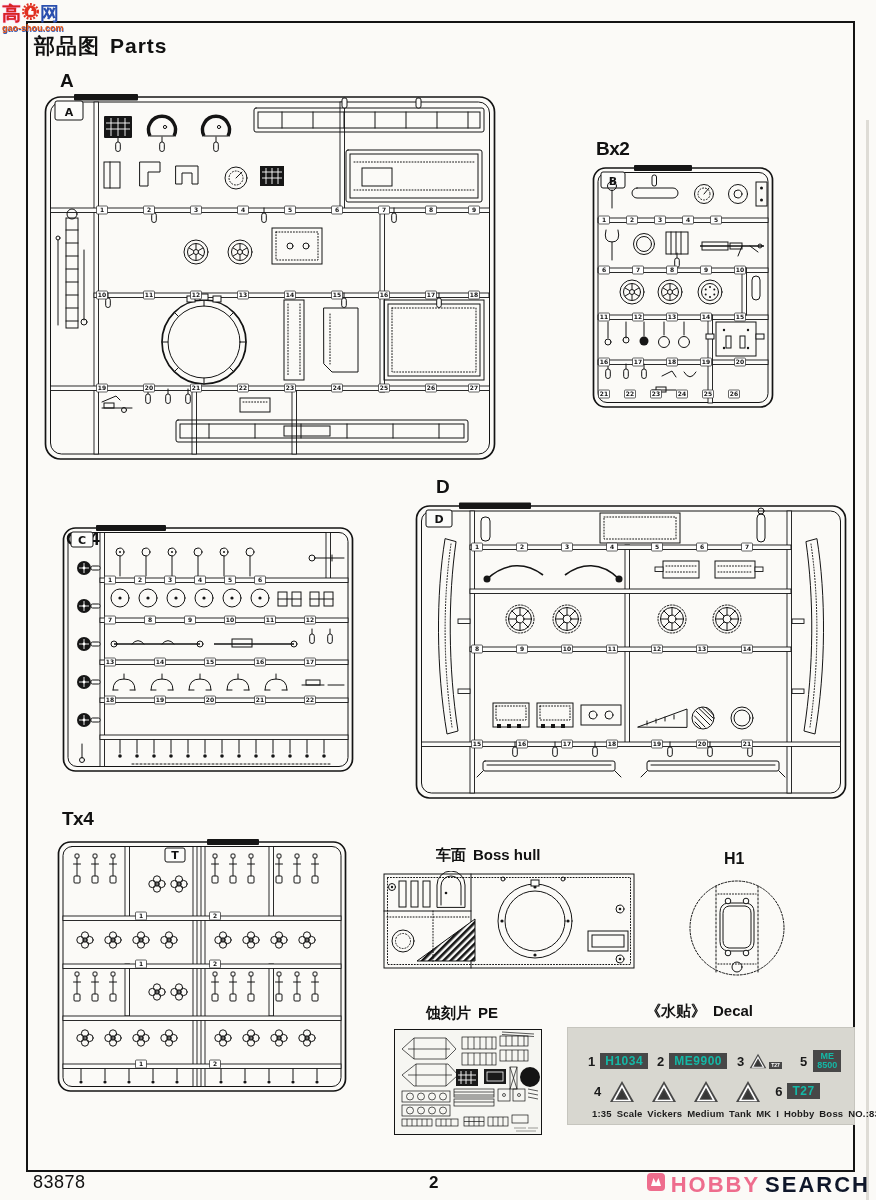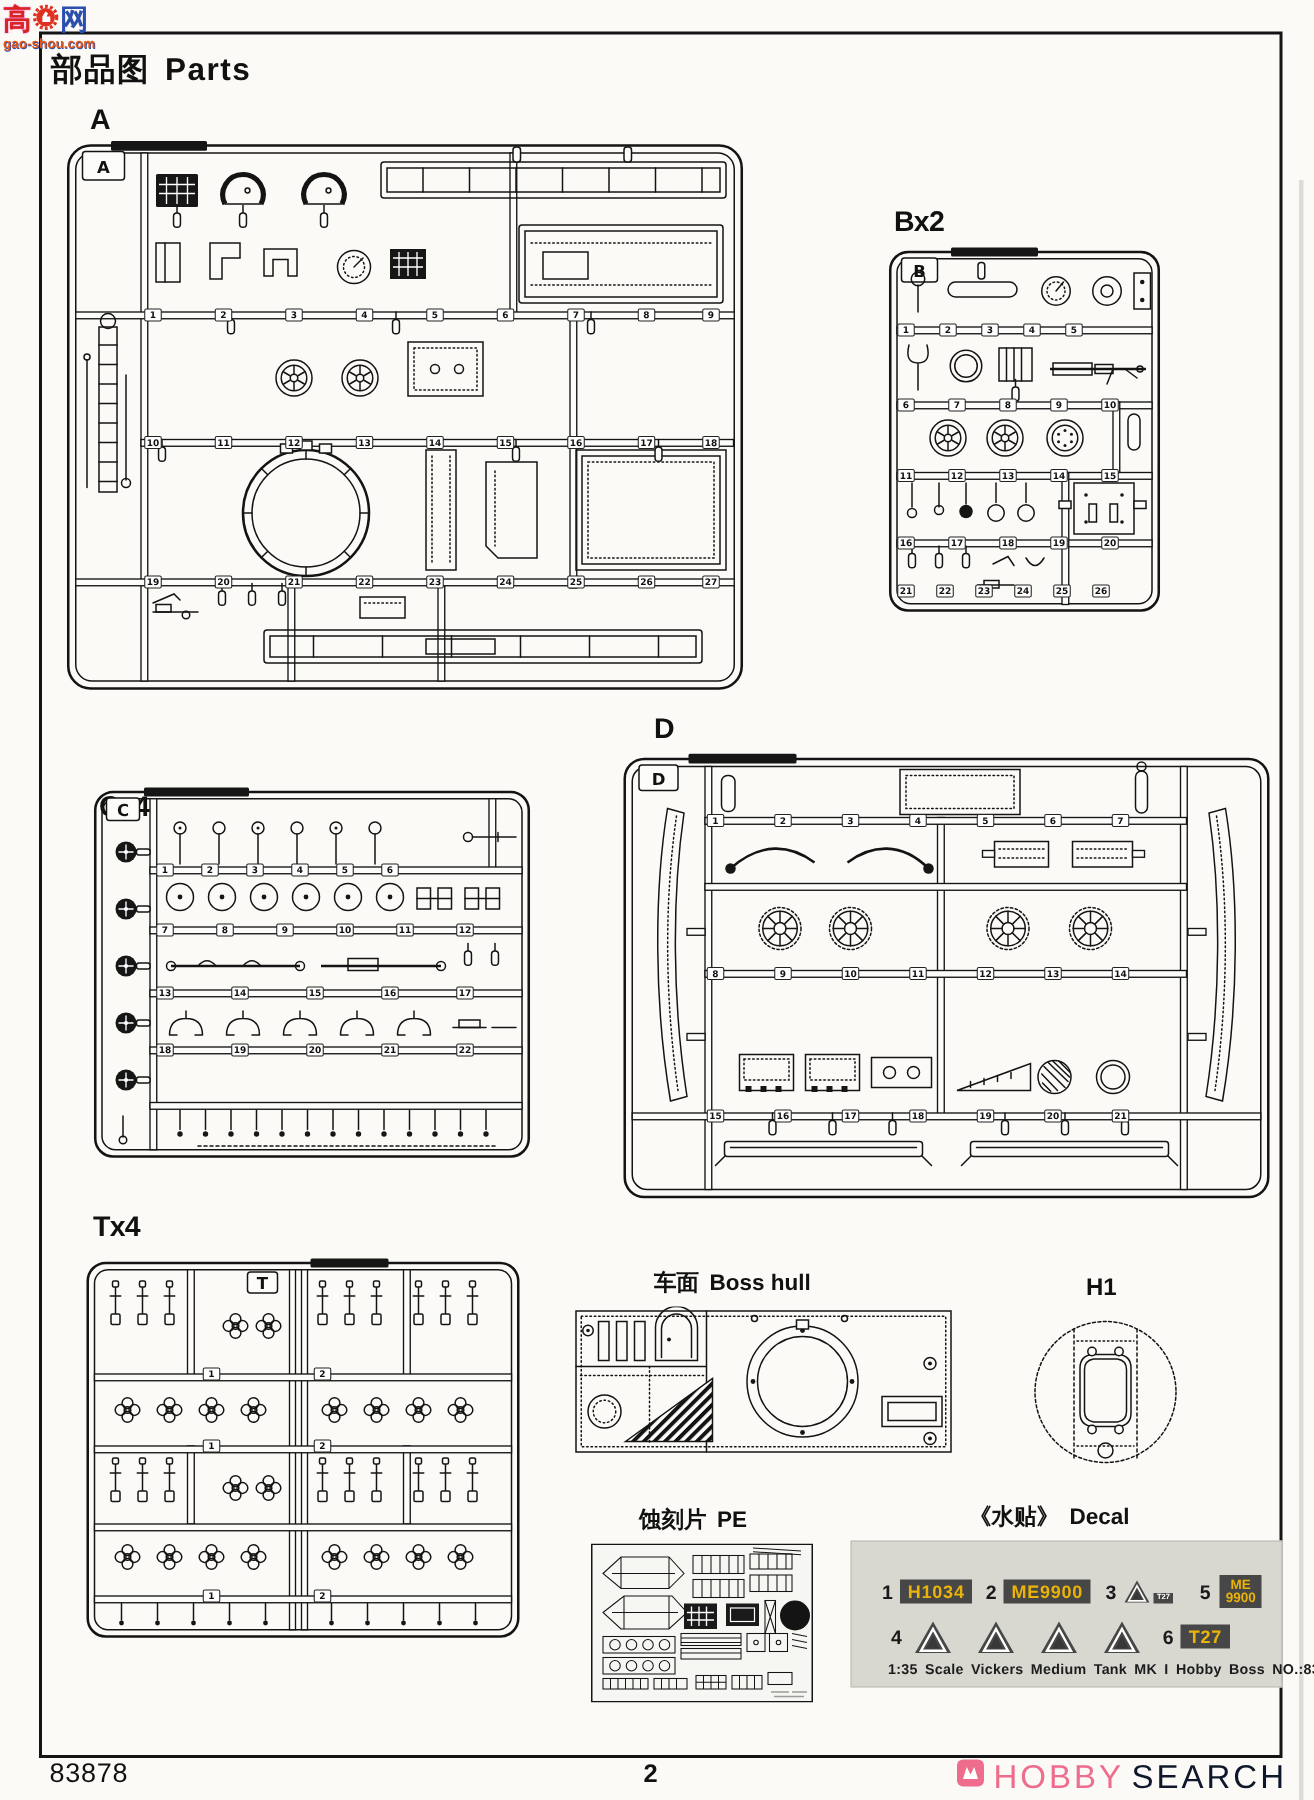--- a/index.html
+++ b/index.html
@@ -18,22 +18,22 @@
   
   .wm{position:absolute;left:2px;top:3px;width:74px;line-height:1;}
   .wm-row{display:flex;align-items:center;gap:1px;}
   .wm-cn1{color:#d6261f;font-weight:700;font-size:19px;text-shadow:0 0 1px #f3b;}
   .wm-cn2{color:#2a4fae;font-weight:700;font-size:19px;}
   .wm-url{color:#e95513;font-size:9px;font-weight:700;margin-top:1px;text-shadow:0.5px 0.5px 0 #2a4fae;}
 
   
   .kit-no{position:absolute;left:33px;top:1172px;font-size:18px;font-weight:400;letter-spacing:0.5px;}
   .page-no{position:absolute;left:429px;top:1173px;font-size:17px;font-weight:700;}
-  .hs{position:absolute;right:18px;top:1172px;display:flex;align-items:center;gap:5px;
-      font-weight:400;font-size:22px;letter-spacing:2px;}
+  .hs{position:absolute;right:6px;top:1172px;display:flex;align-items:center;gap:5px;
+      font-weight:700;font-size:22px;letter-spacing:2px;}
   .hs .w1{color:#ee6d8d;}
   .hs .w2{color:#0f172a;}
 
   
   .sv .s{stroke:#141414;stroke-width:1;fill:none;stroke-linecap:round;}
   .sv .sb{stroke:#141414;stroke-width:1.7;fill:none;}
   .sv .th{stroke:#141414;stroke-width:3.4;fill:none;}
   .sv .sw{stroke:#141414;stroke-width:1;fill:#fcfcfa;}
   .sv .dk{fill:#161616;stroke:none;}
   .sv .wt{stroke:#fff;stroke-width:0.9;fill:none;}
@@ -41,21 +41,21 @@
   .sv .d2{stroke-dasharray:2,2;}
   .sv .run{fill:#fcfcfa;stroke:#141414;stroke-width:0.9;}
   .sv text{font-family:"DejaVu Sans",sans-serif;}
   .sv .tag{font-size:11px;font-weight:700;fill:#121212;text-anchor:middle;}
 
   
   .decal-sheet{position:absolute;left:567px;top:1027px;width:288px;height:98px;
                background:#d8d7d0;border:1px solid #c6c5be;box-sizing:border-box;}
   .d-row{position:absolute;display:flex;align-items:center;}
   .d-num{font-size:13px;font-weight:700;color:#1a1a1a;}
-  .d-plate{background:#474747;color:#eab308;font-weight:700;font-size:12px;
+  .d-plate{background:#474747;color:#14b8a6;font-weight:700;font-size:12px;
            padding:1px 5px;letter-spacing:0.5px;line-height:14px;}
   .d-plate.stack{display:flex;flex-direction:column;font-size:9px;line-height:9px;
                  padding:2px 4px;text-align:center;letter-spacing:0;}
   .d-mini{background:#474747;color:#fff;font-weight:700;font-size:5px;
           padding:0 2px;line-height:7px;align-self:flex-end;margin-left:2px;}
   .d-cap{position:absolute;left:24px;top:80px;font-size:9.5px;font-weight:700;
          color:#1c1c1c;word-spacing:2px;letter-spacing:0.2px;white-space:nowrap;}
 </style>
 </head>
 <body>
@@ -873,21 +873,21 @@
         <svg width="18" height="16" viewBox="0 0 26 23">
           <polygon points="13,1 25,22 1,22" fill="#474747"></polygon>
           <polygon points="13,6 21,20.5 5,20.5" fill="none" stroke="#fff" stroke-width="1.6"></polygon>
           <polygon points="13,10.5 17.5,19 8.5,19" fill="#383838"></polygon>
         </svg>
         <span class="d-mini">T27</span>
       </span>
       <span class="d-num" style="margin-left:18px;">5</span>
       <span class="d-plate stack" style="margin-left:6px;">
         <span>ME</span>
-        <span>9900</span>
+        <span>8500</span>
       </span>
     </div>
     <div class="d-row" style="left:26px;top:50px;height:26px;">
       <span class="d-num">4</span>
       <span style="margin-left:8px;display:flex;gap:16px;">
         <svg width="26" height="23" viewBox="0 0 26 23">
           <polygon points="13,1 25,22 1,22" fill="#474747"></polygon>
             <polygon points="13,6 21,20.5 5,20.5" fill="none" stroke="#fff" stroke-width="1.6"></polygon>
             <polygon points="13,10.5 17.5,19 8.5,19" fill="#383838"></polygon>
           </svg>

